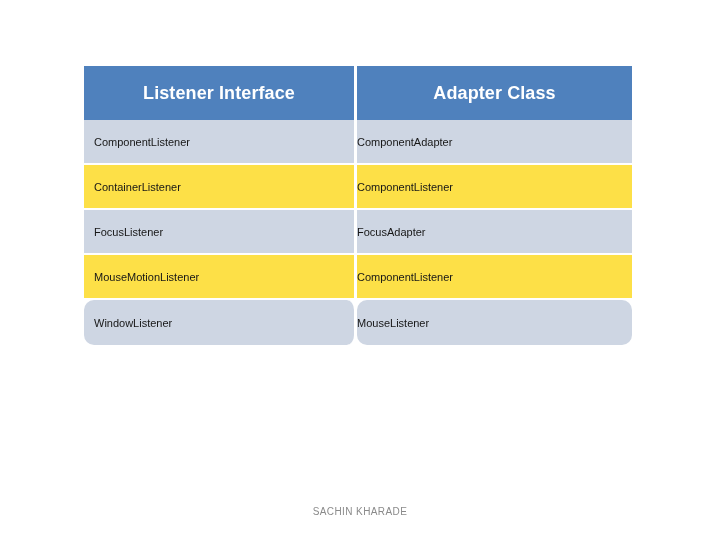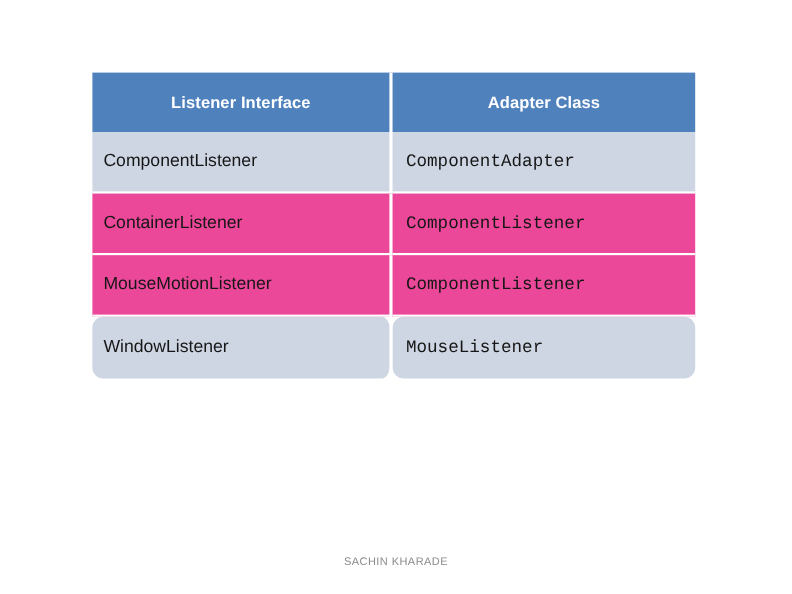--- a/index.html
+++ b/index.html
@@ -39,56 +39,55 @@
     table-layout: fixed;
   }
 
   table.listener-table col.col-listener { width: 273px; }
   table.listener-table col.col-adapter  { width: 275px; }
 
   
   thead th {
     background: #4f81bd;
     color: #ffffff;
-    font-size: 15px;
+    font-size: 18px;
     font-weight: bold;
     text-align: center;
     vertical-align: middle;
     height: 54px;
     padding: 0 6px;
     border-right: 3px solid #ffffff;
     box-sizing: border-box;
     letter-spacing: 0.1px;
   }
   thead th.last-col {
     border-right: none;
   }
 
   
   tbody td {
-    height: 56px;
+    height: 45px;
     padding: 0 0 0 10px;
-    font-size: 16px;
+    font-size: 11px;
     color: #161616;
     vertical-align: middle;
     text-align: left;
     border-right: 3px solid #ffffff;
     border-bottom: 2px solid #ffffff;
     box-sizing: border-box;
     white-space: nowrap;
     overflow: hidden;
   }
   tbody td.last-col {
     border-right: none;
-    padding-left: 12px;
-    font-family: Liberation Mono, monospace;
+    padding-left: 0;
   }
 
   tbody tr.band-dark td  { background: #ced6e3; }
-  tbody tr.band-light td { background: #ec4899; }
+  tbody tr.band-light td { background: #fde047; }
   tbody tr:last-child td { border-bottom: none; border-radius: 10px; }
 
   
   #footer {
     position: absolute;
     left: 0;
     top: 506px;
     width: 720px;
     text-align: center;
     font-size: 10px;
@@ -116,20 +115,24 @@
       </thead>
       <tbody>
         <tr class="band-dark">
           <td>ComponentListener</td>
           <td class="last-col">ComponentAdapter</td>
         </tr>
         <tr class="band-light">
           <td>ContainerListener</td>
           <td class="last-col">ComponentListener</td>
         </tr>
+        <tr class="band-dark">
+          <td>FocusListener</td>
+          <td class="last-col">FocusAdapter</td>
+        </tr>
         <tr class="band-light">
           <td>MouseMotionListener</td>
           <td class="last-col">ComponentListener</td>
         </tr>
         <tr class="band-dark">
           <td>WindowListener</td>
           <td class="last-col">MouseListener</td>
         </tr>
       </tbody>
     </table>

